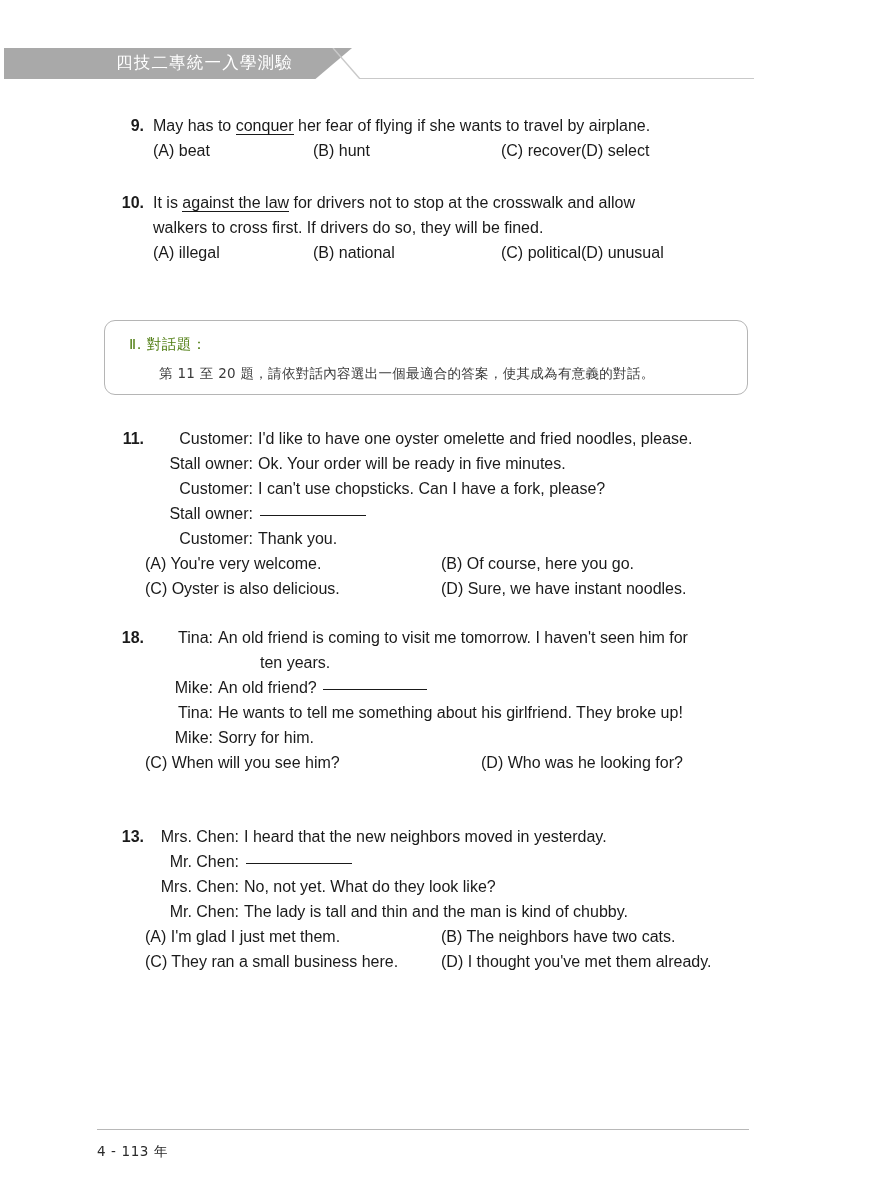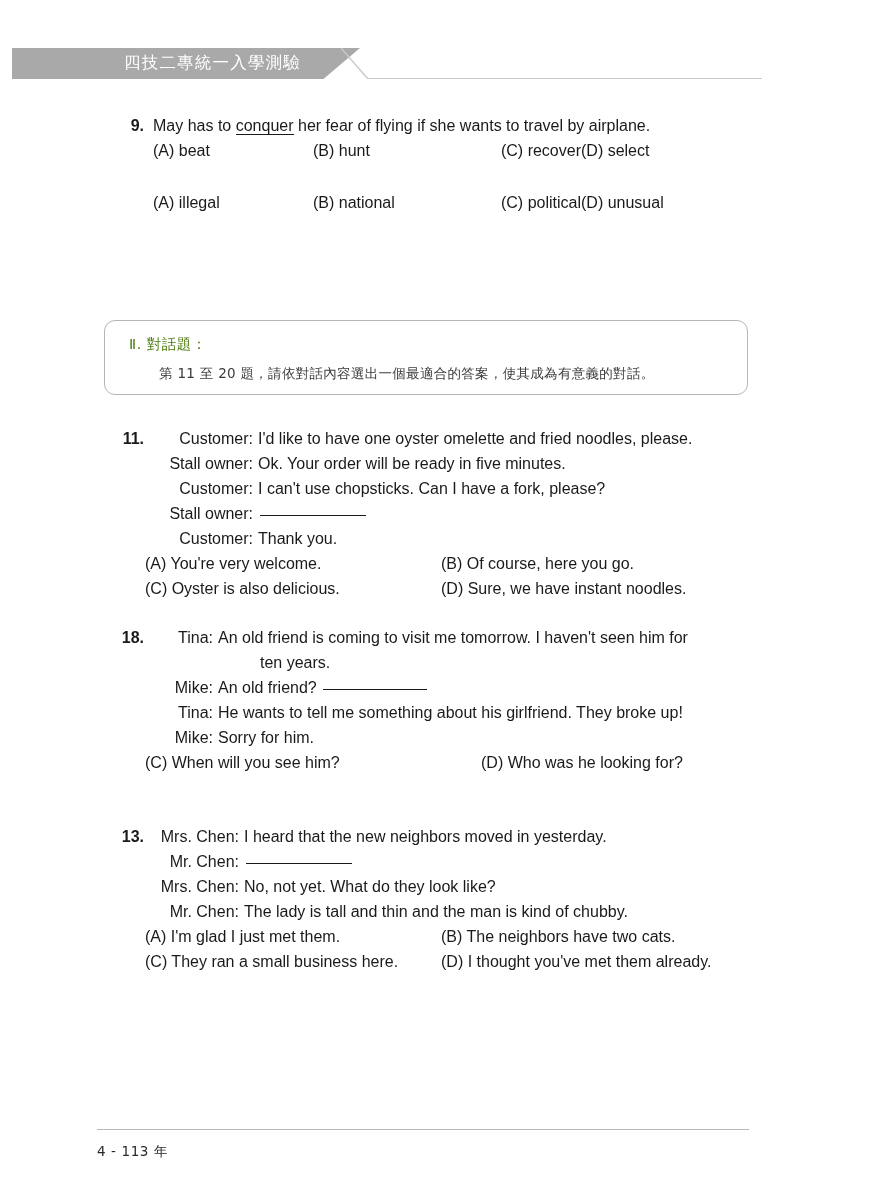--- a/index.html
+++ b/index.html
@@ -12,21 +12,21 @@
     height: 1200px;
     position: relative;
     font-family: "Liberation Sans", sans-serif;
     color: #1a1a1a;
     overflow: hidden;
   }
 
   
   .header {
     position: absolute;
-    left: 12px; top: 48px;
+    left: 4px; top: 48px;
     width: 704px; height: 34px;
   }
   .header-band {
     position: absolute;
     left: 0; top: 0;
     width: 348px; height: 31px;
     background: #a9a9a9;
     clip-path: polygon(0 0, 100% 0, 89.5% 100%, 0 100%);
   }
   .header-title {
@@ -192,20 +192,27 @@
           <span>(B) hunt</span>
           <span>(C) recover</span>
           <span>(D) select</span>
         </div>
       </div>
     </div>
   </div>
 
   <div class="q-block" style="left:104px; top:190px; width:680px;">
     <div class="q-row">
+      <div class="q-num">10.</div>
+      <div class="q-body q-stem">
+        <div><span>It is </span><span class="u">against the law</span><span> for drivers not to stop at the crosswalk and allow</span></div>
+        <div>walkers to cross first. If drivers do so, they will be fined.</div>
+      </div>
+    </div>
+    <div class="q-row">
       <div class="q-num"></div>
       <div class="opts">
         <div class="opt-row4">
           <span>(A) illegal</span>
           <span>(B) national</span>
           <span>(C) political</span>
           <span>(D) unusual</span>
         </div>
       </div>
     </div>

